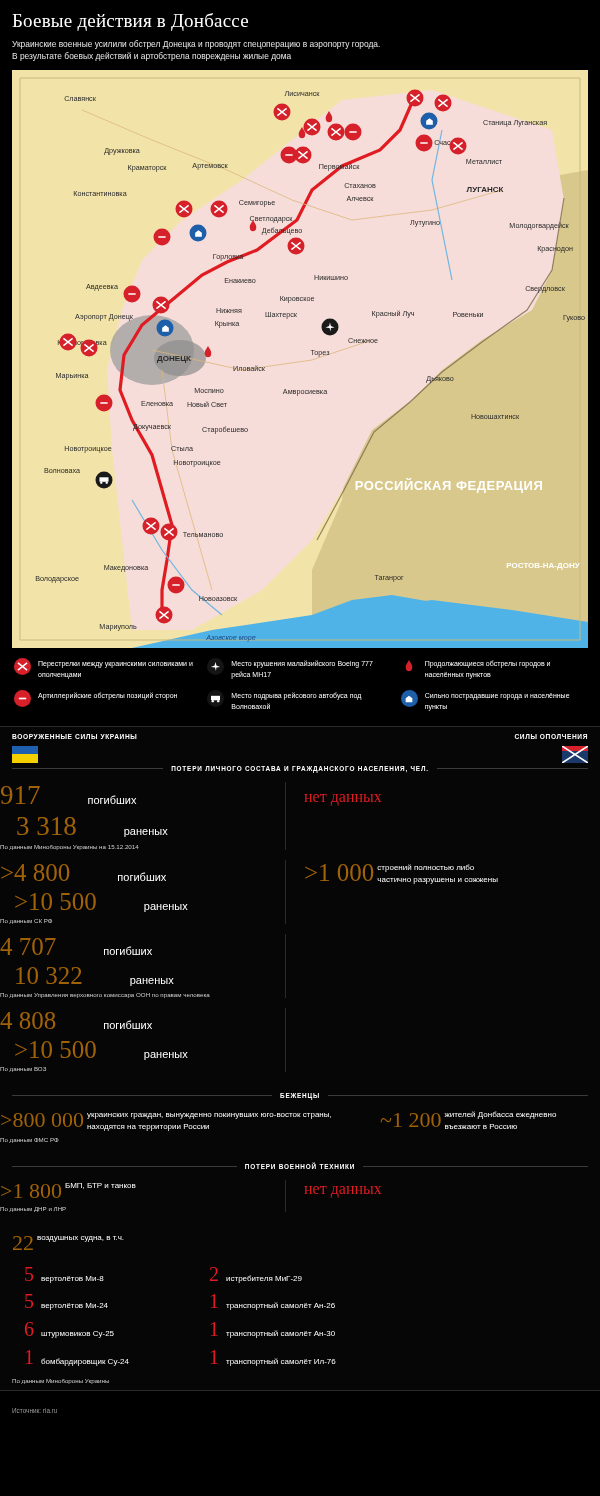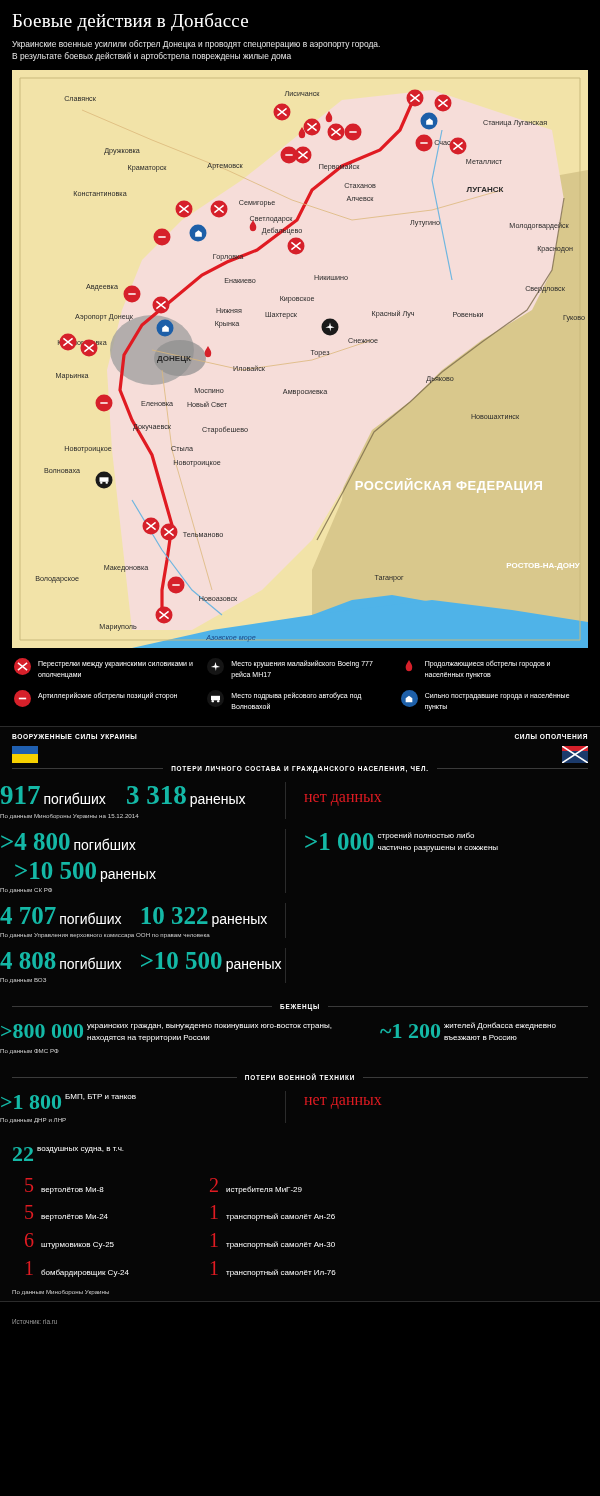--- a/index.html
+++ b/index.html
@@ -107,29 +107,29 @@
     padding: 0 12px; margin: 2px 0 6px 0;
   }
   .section-rule .ln { flex: 1; height: 1px; background: #3a3a3a; }
   .section-rule .tx { font-size: 6.4px; font-weight: bold; letter-spacing: .8px; color: #fff; }
 
   .row { display: flex; padding: 0 12px; }
   .col-l { width: 285px; position: relative; }
   .col-r { flex: 1; padding-left: 18px; border-left: 1px solid #2b2b2b; }
 
   .num {
-    color: #14b8a6;
+    color: #a16207;
     font-family: "Liberation Serif", serif;
-    font-weight: bold;
+    font-weight: normal;
     line-height: 1;
   }
   .n-xl { font-size: 27px; }
   .n-lg { font-size: 25px; }
   .n-md { font-size: 22px; }
-  .unit { font-size: 14px; color: #fff; }
+  .unit { font-size: 11px; color: #fff; margin-left: 44px; }
   .srcline { font-size: 6.2px; color: #cfcfcf; margin-top: 3px; }
   .nodata { color: #e01b22; font-family: "Liberation Serif", serif; font-size: 16px; }
 
   .figrow { display: flex; align-items: baseline; gap: 4px; flex-wrap: wrap; }
   .figgroup { display: flex; align-items: baseline; gap: 3px; }
 
   .blk { padding: 4px 0 6px 0; }
 
   .note { font-size: 8px; color: #fff; line-height: 1.45; }
 
@@ -191,21 +191,21 @@
         </g>
 
       </svg>
 
       <div class="city" style="left:68px;  top:28px;">Славянск</div>
       <div class="city" style="left:290px; top:23px;">Лисичанск</div>
       <div class="city" style="left:135px; top:53px;margin-top:44px;">Краматорск</div>
       <div class="city" style="left:503px; top:52px;">Станица Луганская</div>
       <div class="city" style="left:110px; top:80px;">Дружковка</div>
       <div class="city" style="left:436px; top:72px;">Счастье</div>
-      <div class="city" style="left:213px; top:95px;">Артемовск</div>
+      <div class="city" style="left:198px; top:95px;">Артемовск</div>
       <div class="city" style="left:327px; top:96px;">Первомайск</div>
       <div class="city" style="left:472px; top:91px;">Металлист</div>
       <div class="city" style="left:348px; top:115px;">Стаханов</div>
       <div class="city mid" style="left:473px; top:119px;">ЛУГАНСК</div>
       <div class="city" style="left:88px;  top:123px;">Константиновка</div>
       <div class="city" style="left:348px; top:128px;">Алчевск</div>
       <div class="city" style="left:245px; top:132px;">Семигорье</div>
       <div class="city" style="left:259px; top:148px;">Светлодарск</div>
       <div class="city" style="left:413px; top:152px;">Лутугино</div>
       <div class="city" style="left:270px; top:160px;">Дебальцево</div>
@@ -529,21 +529,21 @@
             <span class="unit">погибших</span>
           </div>
           <div class="figgroup" style="margin-left:14px">
             <span class="num n-lg">&gt;10 500</span>
             <span class="unit">раненых</span>
           </div>
         </div>
         <div class="srcline">По данным СК РФ</div>
       </div>
       <div class="col-r">
-        <div class="figgroup" style="align-items:center">
+        <div class="figgroup" style="align-items:flex-end">
           <span class="num n-lg">&gt;1 000</span>
           <span class="note" style="max-width:130px">строений полностью либо частично разрушены и сожжены</span>
         </div>
       </div>
     </div>
 
     <div class="row blk">
       <div class="col-l">
         <div class="figrow">
           <div class="figgroup">

